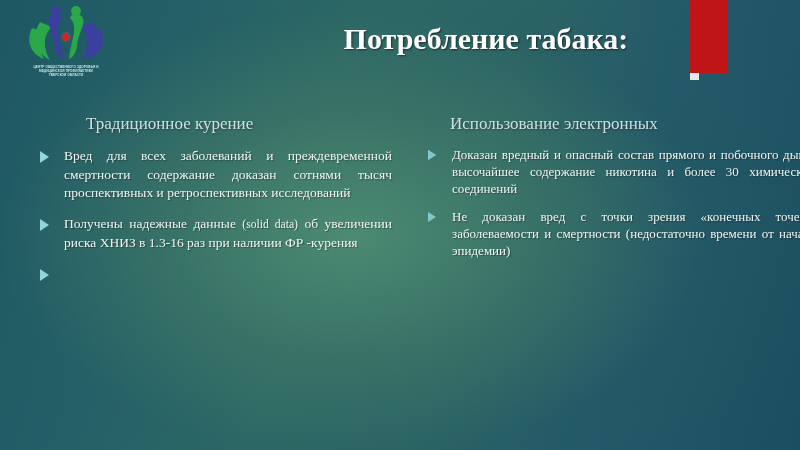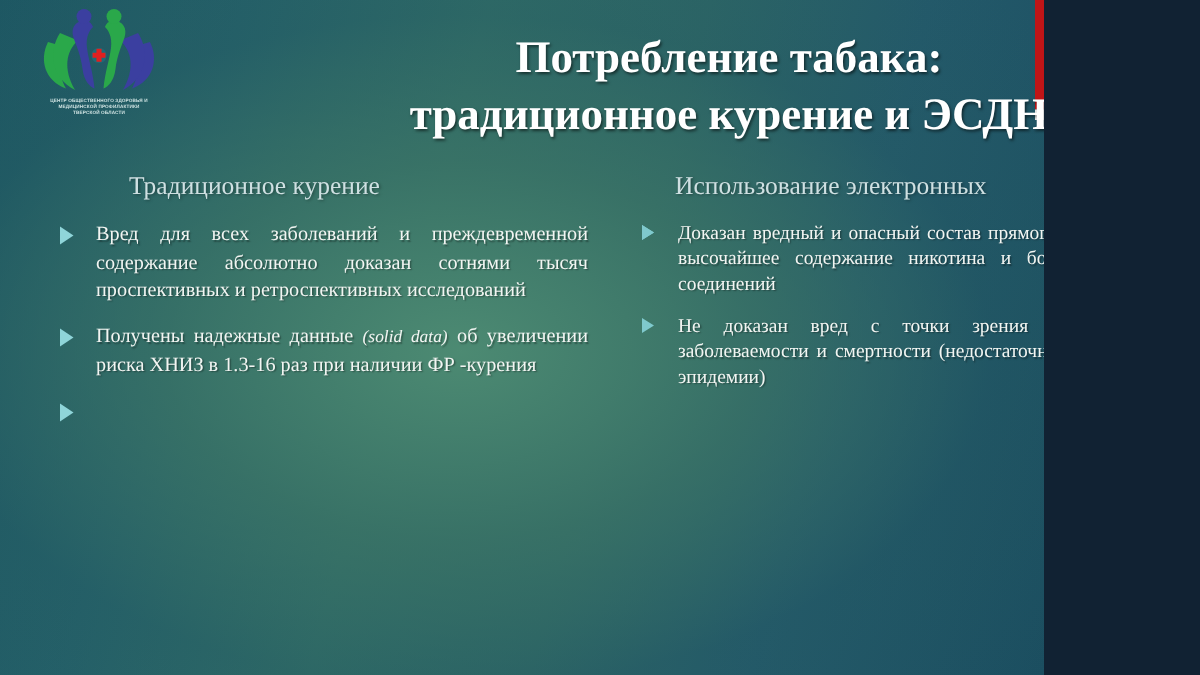--- a/index.html
+++ b/index.html
@@ -3,21 +3,21 @@
 <meta charset="utf-8">
 <title>Потребление табака</title>
 <style>
   html, body {
     margin: 0;
     padding: 0;
     background: #123;
   }
   #slide {
     position: relative;
-    width: 696px;
+    width: 800px;
     height: 450px;
     overflow: hidden;
     font-family: "Liberation Serif", "DejaVu Serif", serif;
     background:
       radial-gradient(ellipse 520px 330px at 44% 52%, rgba(78,140,115,0.95) 0%, rgba(60,117,102,0.72) 38%, rgba(38,92,96,0.25) 68%, rgba(28,78,92,0.0) 100%),
       linear-gradient(105deg, #1d5763 0%, #246069 20%, #2f6b67 40%, #2c6566 58%, #23596a 76%, #1b4e60 100%);
   }
 
   
   .red-bar {
@@ -124,21 +124,21 @@
     border-top: 6px solid transparent;
     border-bottom: 6px solid transparent;
   }
   .col-right .bullet-icon {
     border-left-color: #7fc9cd;
     border-top-width: 5px;
     border-bottom-width: 5px;
     border-left-width: 8px;
     top: 4px;
   }
-  li .it { font-style: italic; font-size: 0.86em; }
+  li .it { font-size: 0.86em; }
   li .bd { font-weight: bold; }
 </style>
 </head>
 <body>
 
 <div id="slide">
 
   <div class="red-bar"></div>
   <div class="red-bar-foot"></div>
 
@@ -159,27 +159,26 @@
     </div>
     <div class="logo-caption">
       <div>ЦЕНТР ОБЩЕСТВЕННОГО ЗДОРОВЬЯ И</div>
       <div>МЕДИЦИНСКОЙ ПРОФИЛАКТИКИ</div>
       <div>ТВЕРСКОЙ ОБЛАСТИ</div>
     </div>
   </div>
 
   <div class="title">
     <div>Потребление табака:</div>
-    <div>традиционное курение и ЭСДН</div>
   </div>
 
   <div class="col col-left">
     <div class="col-head">Традиционное курение</div>
     <ul class="bullets" id="left-list">
-        <li><span class="bullet-icon"></span><span><span>Вред для всех заболеваний и преждевременной содержание абсолютно доказан сотнями тысяч проспективных и ретроспективных исследований</span></span></li>
+        <li><span class="bullet-icon"></span><span><span>Вред для всех заболеваний и преждевременной смертности содержание доказан сотнями тысяч проспективных и ретроспективных исследований</span></span></li>
         <li><span class="bullet-icon"></span><span><span>Получены надежные данные </span><span class="it">(solid data)</span><span> об увеличении  риска ХНИЗ в 1.3-16 раз при наличии ФР -курения</span></span></li>
         <li><span class="bullet-icon"></span></li>
       </ul>
   </div>
 
   <div class="col col-right">
     <div class="col-head">
       <div>Использование электронных</div>
     </div>
     <ul class="bullets" id="right-list">

